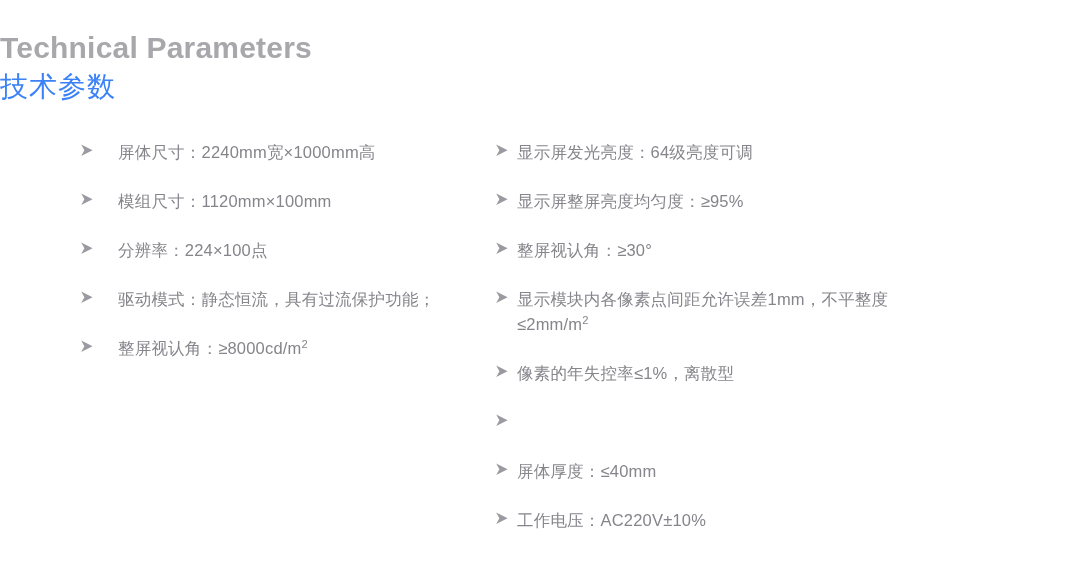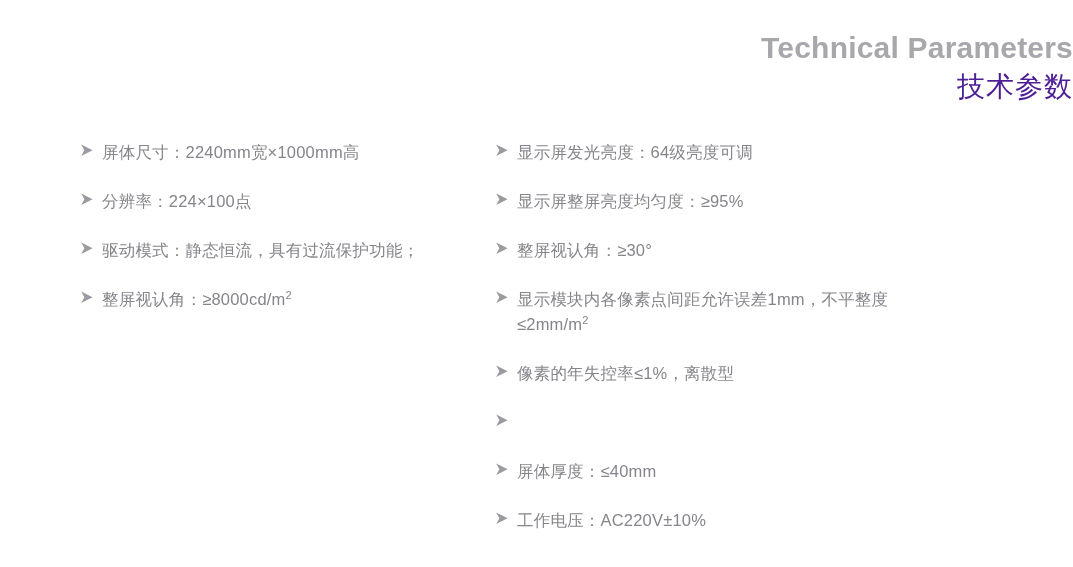--- a/index.html
+++ b/index.html
@@ -20,37 +20,37 @@
     position: relative;
     width: 1073px;
     height: 567px;
     background: #ffffff;
   }
 
   
   .heading {
     width: 1073px;
     padding-top: 30px;
-    text-align: right;
+    text-align: left;
   }
 
   .title-en {
     font-size: 30px;
     font-weight: bold;
     letter-spacing: 0.2px;
     color: #a7a7ac;
     line-height: 36px;
     white-space: nowrap;
   }
 
   .title-cn {
     font-size: 28px;
     font-weight: normal;
     letter-spacing: 1px;
-    color: #4c1d95;
+    color: #3b82f6;
     line-height: 38px;
     margin-top: 2px;
     white-space: nowrap;
   }
 
   
   .columns {
     position: absolute;
     top: 140px;
     left: 0;
@@ -67,21 +67,21 @@
   .col-left  { width: 495px; padding-left: 80px; }
   .col-right { width: 578px; padding-left: 0px; }
 
   .spec-item {
     display: flex;
     align-items: flex-start;
     margin-bottom: 24px;
   }
 
   
-  .col-left  .spec-item { min-height: 25px; }
+  .col-left  .spec-item { min-height: 25px; gap: 16px; }
   .col-right .spec-item { min-height: 25px; }
 
   .bullet {
     flex: 0 0 auto;
     width: 22px;
     margin-top: 4px;
     color: #9a9aa0;
     font-size: 15px;
     line-height: 17px;
     user-select: none;
@@ -128,20 +128,28 @@
             </svg>
           </span>
           <span class="spec-text">屏体尺寸：2240mm宽×1000mm高</span>
         </div>
         <div class="spec-item">
           <span class="bullet">
             <svg width="14" height="13" viewBox="0 0 14 13" aria-hidden="true">
               <path d="M1.2 0.6 L12.6 6.3 L1.2 12.0 L4.4 6.3 Z" fill="#9a9aa0"></path>
             </svg>
           </span>
+          <span class="spec-text">模组尺寸：1120mm×100mm</span>
+        </div>
+        <div class="spec-item">
+          <span class="bullet">
+            <svg width="14" height="13" viewBox="0 0 14 13" aria-hidden="true">
+              <path d="M1.2 0.6 L12.6 6.3 L1.2 12.0 L4.4 6.3 Z" fill="#9a9aa0"></path>
+            </svg>
+          </span>
           <span class="spec-text">分辨率：224×100点</span>
         </div>
         <div class="spec-item">
           <span class="bullet">
             <svg width="14" height="13" viewBox="0 0 14 13" aria-hidden="true">
               <path d="M1.2 0.6 L12.6 6.3 L1.2 12.0 L4.4 6.3 Z" fill="#9a9aa0"></path>
             </svg>
           </span>
           <span class="spec-text">驱动模式：静态恒流，具有过流保护功能；</span>
         </div>

